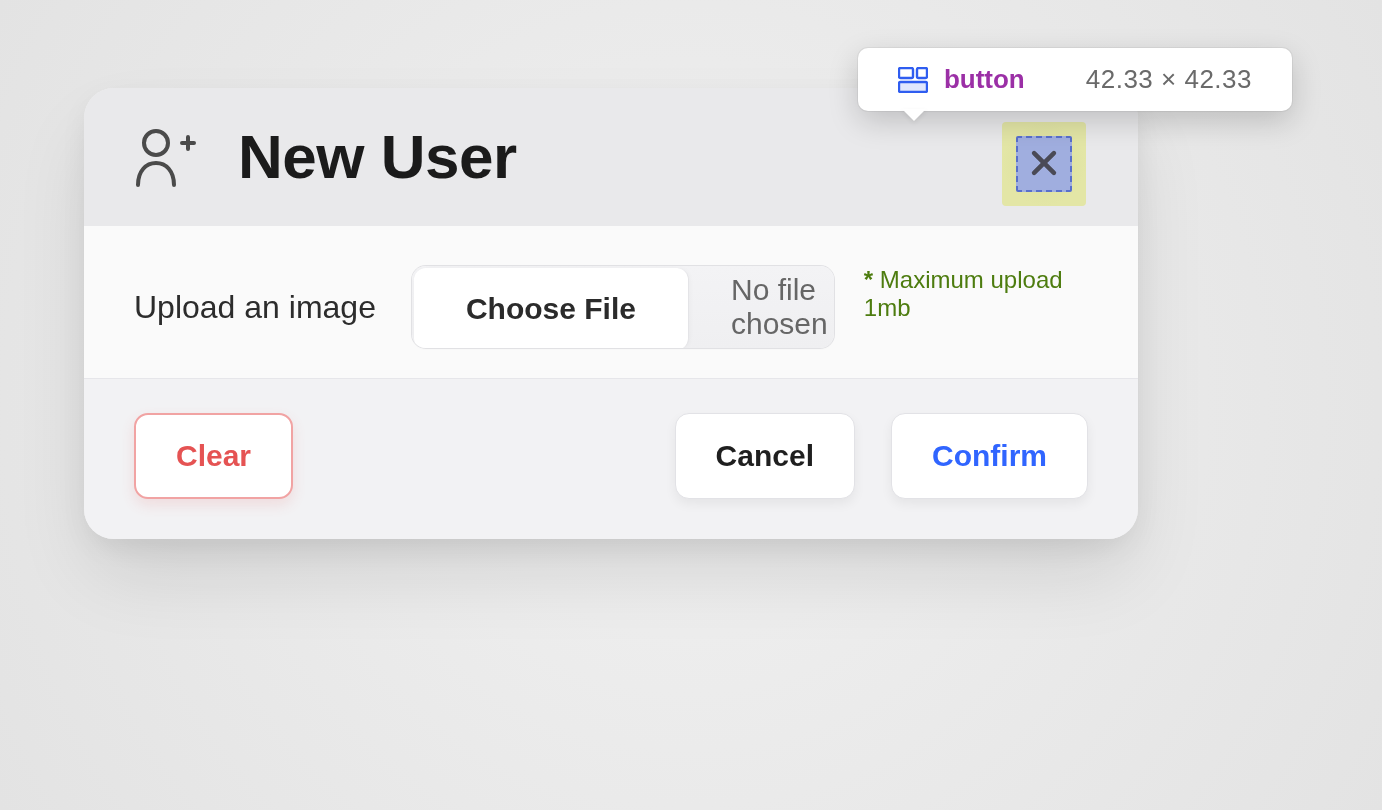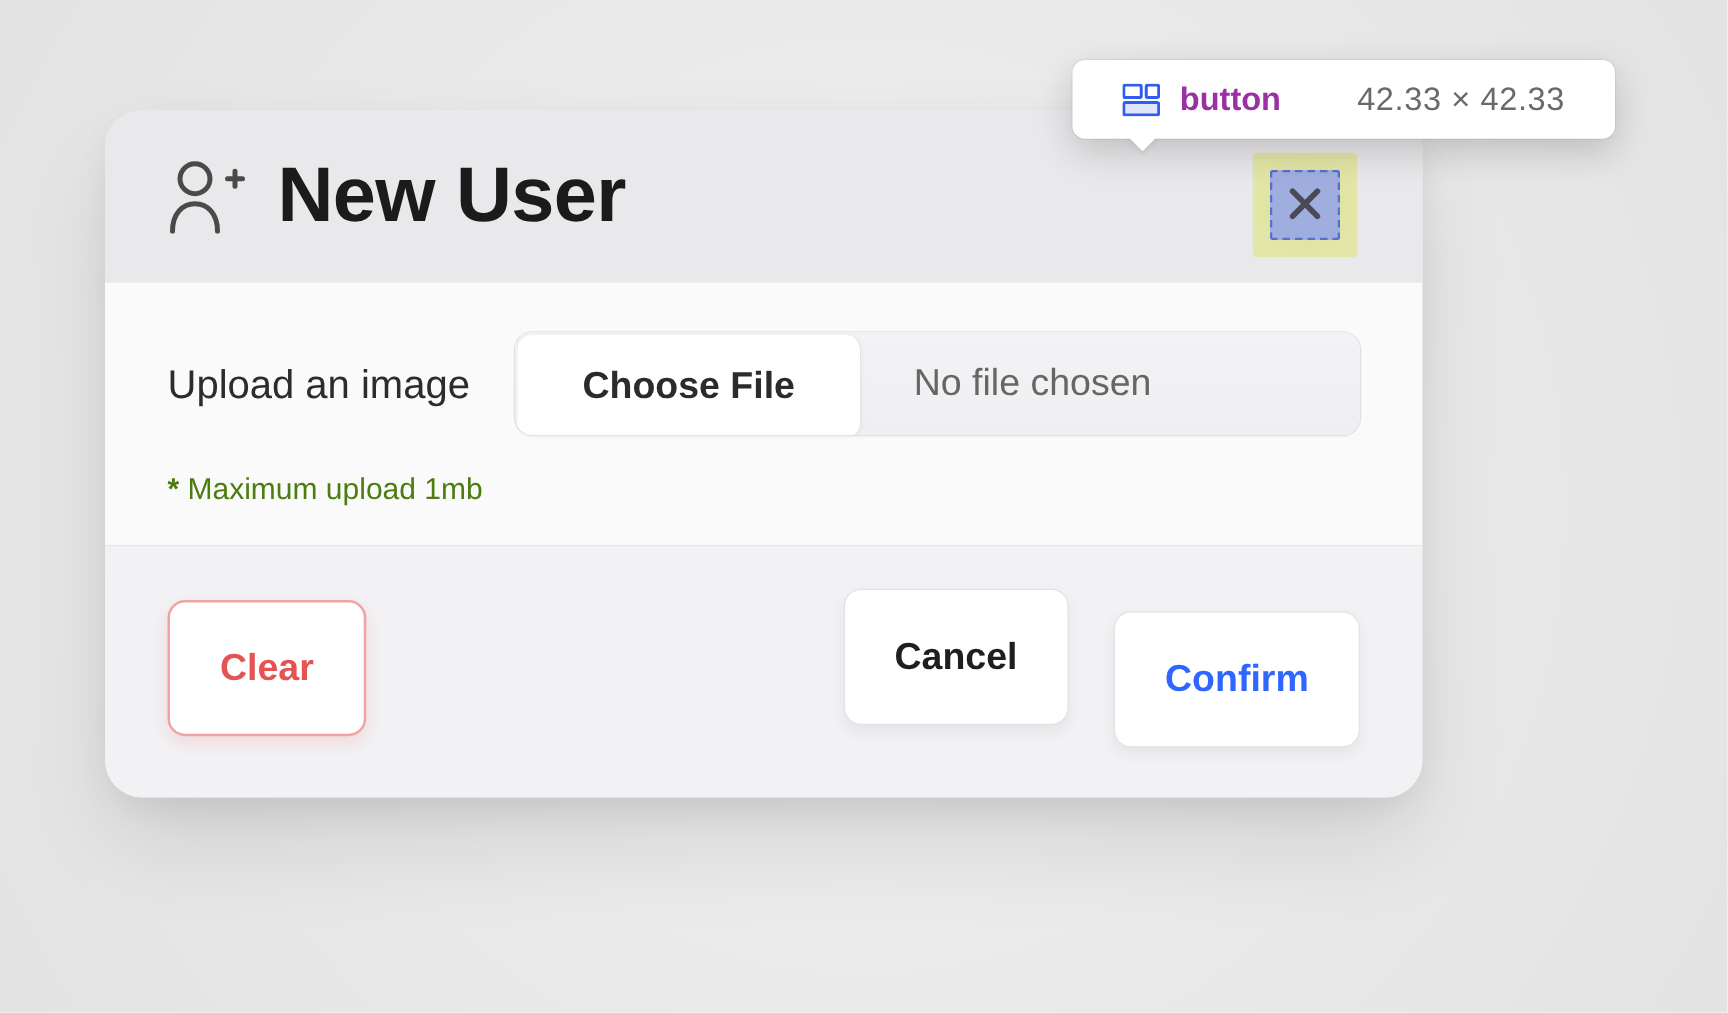--- a/index.html
+++ b/index.html
@@ -43,21 +43,21 @@
     border-radius:30px;
     overflow:hidden;
   }
   
   .card-header{
     display:flex;align-items:center;justify-content:space-between;
     padding:38px 50px 38px 50px;
     background:var(--header-bg);
     position:relative;
   }
-  .title-wrap{display:flex;align-items:center;gap:24px;}
+  .title-wrap{display:flex;align-items:center;gap:40px;}
   .title-icon svg{display:block;}
   .title-text{
     font-size:62px;
     font-weight:800;
     letter-spacing:-0.5px;
     color:#1b1b1b;
     line-height:1;
   }
   
   .close-wrap{
@@ -91,21 +91,21 @@
     background:transparent;
     display:flex;align-items:center;justify-content:center;
     cursor:pointer;
     z-index:2;
   }
   .close-btn svg{width:34px;height:34px;}
   
   .card-body{
     padding:40px 50px 30px 50px;
     background:var(--body-bg);
-    display:flex;flex-direction:column;gap:30px;
+    display:flex;flex-direction:row;gap:30px;
   }
   .upload-row{
     display:flex;align-items:center;gap:36px;
   }
   .upload-label{
     font-size:32px;
     color:#2c2c2c;
     font-weight:400;
   }
   .file-control{
@@ -145,38 +145,38 @@
   }
   .hint .ast{font-weight:700;}
   
   .card-footer{
     display:flex;align-items:center;justify-content:space-between;
     padding:34px 50px 40px 50px;
     background:var(--footer-bg);
     border-top:1px solid #e6e6ea;
   }
   .btn{
-    height:109px;
+    height:86px;
     padding:0 40px;
     border-radius:14px;
     font-size:30px;
     font-weight:700;
     background:#ffffff;
     border:1px solid #e2e2e6;
     box-shadow:0 5px 12px rgba(0,0,0,0.06);
     cursor:pointer;
     display:flex;align-items:center;justify-content:center;
   }
   .btn-clear{
     color:var(--danger);
     border:2px solid var(--danger-border);
     box-shadow:0 6px 14px rgba(229,83,83,0.14);
   }
   .btn-cancel{color:#1f1f1f;}
-  .btn-confirm{color:var(--blue);margin-top:18px;}
+  .btn-confirm{color:var(--blue);}
   .right-btns{display:flex;gap:36px;}
   
   .devtip{
     position:absolute;
     top:-40px;right:-154px;
     padding:16px 40px;
     background:#ffffff;
     border-radius:10px;
     box-shadow:0 10px 30px rgba(0,0,0,0.18),0 0 0 1px rgba(0,0,0,0.05);
     display:flex;align-items:center;gap:16px;

